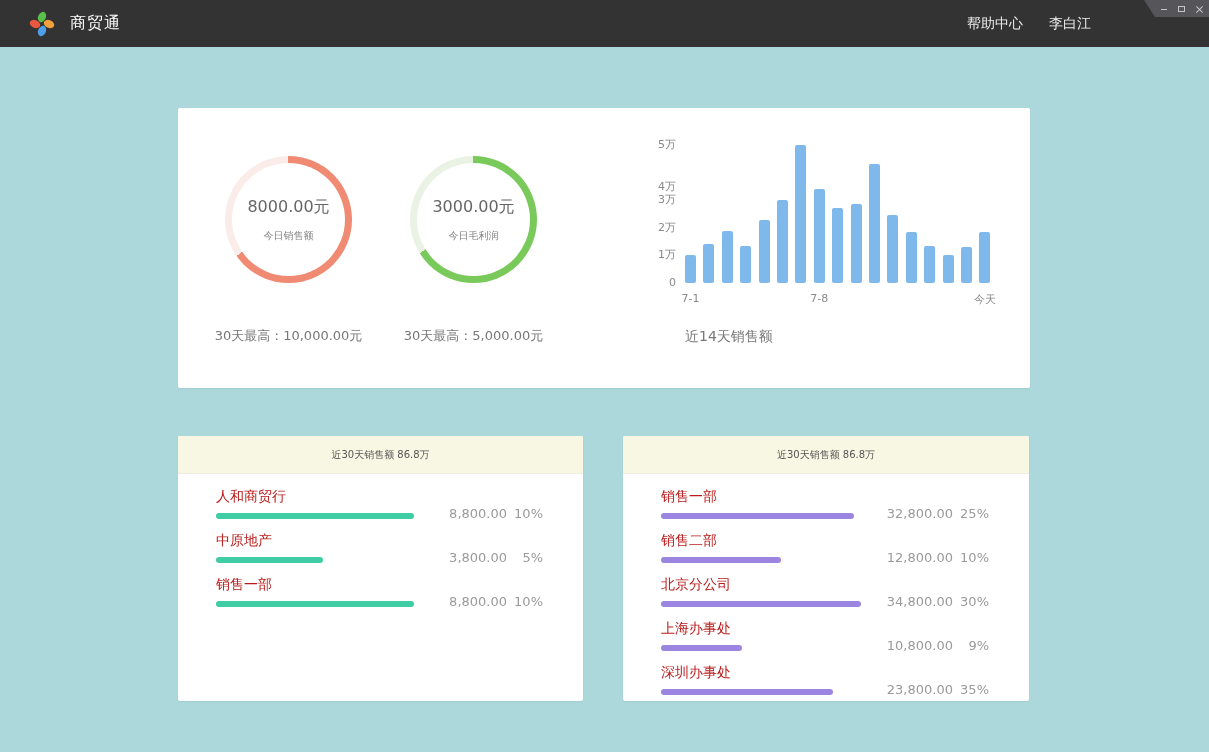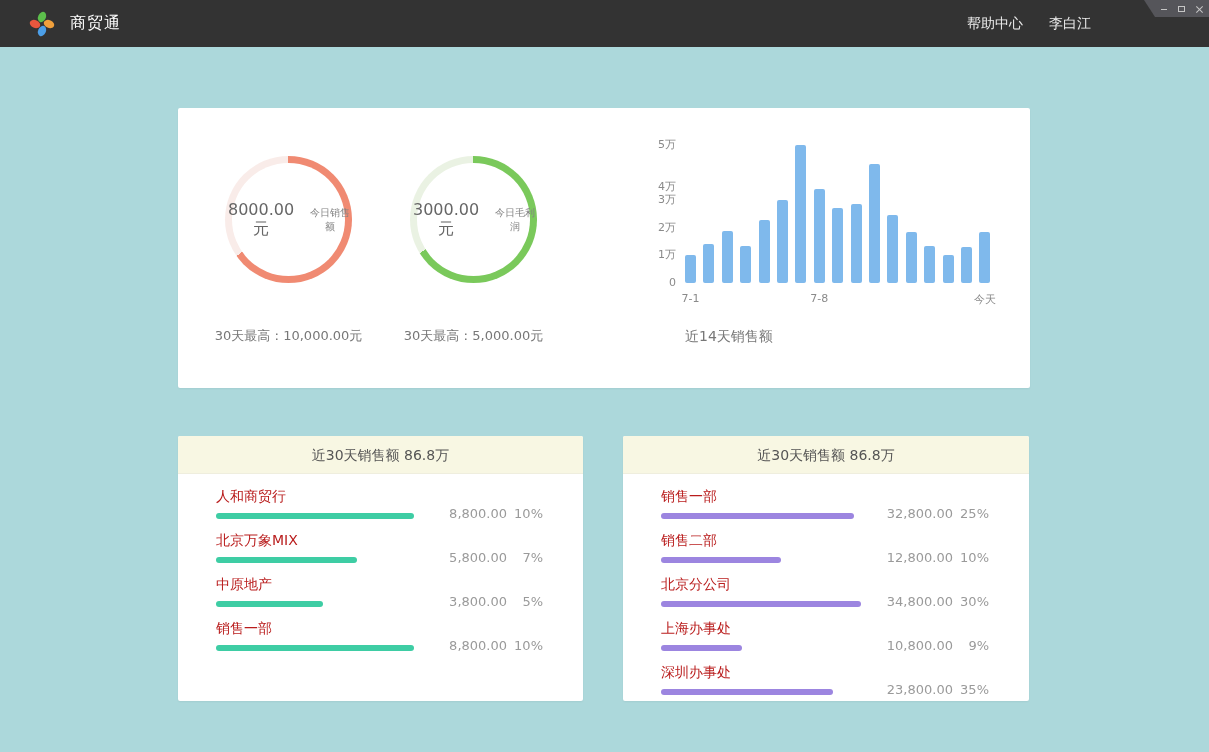--- a/index.html
+++ b/index.html
@@ -25,41 +25,41 @@
   .wc-close::after  { transform:rotate(-45deg); }
 
   
   .card { background:#ffffff; border-radius:2px; box-shadow:0 1px 2px rgba(0,0,0,.05); }
 
   .overview { position:absolute; left:178px; top:108px; width:852px; height:280px; }
   .gauges { display:flex; padding:48px 0 0 18px; }
   .gauge { width:185px; text-align:center; }
   .donut { position:relative; width:127px; height:127px; border-radius:50%; margin:0 auto; }
   .donut::before { content:''; position:absolute; inset:7px; background:#fff; border-radius:50%; }
-  .donut-text { position:absolute; inset:0; display:flex; align-items:center; justify-content:center; gap:11px; }
+  .donut-text { position:absolute; inset:0; display:flex; flex-direction:column; align-items:center; justify-content:center; gap:11px; }
   .donut-value { font-size:16px; color:#666666; }
   .donut-label { font-size:10px; color:#828282; }
   .gauge-footnote { margin-top:44px; font-size:13px; color:#777777; }
 
   
   .chart { position:absolute; left:462px; top:37px; width:365px; }
   .plot { position:relative; margin-left:45px; width:306px; height:138px; }
   .plot .bar { position:absolute; bottom:0; width:11px; border-radius:2px; }
   .y-axis { position:absolute; left:-45px; top:0; bottom:0; width:36px; }
   .y-tick { position:absolute; right:0; font-size:11px; color:#8a8a8a; line-height:14px; }
   .x-axis { position:relative; margin-left:45px; width:306px; height:16px; margin-top:9px; }
   .x-tick { position:absolute; transform:translateX(-50%); font-size:11px; color:#8a8a8a; white-space:nowrap; }
   .chart-title { margin-left:45px; width:306px; text-align:left; margin-top:20px; font-size:14px; color:#777777; }
 
   
   .rank-card { position:absolute; top:436px; width:405px; height:265px; overflow:hidden; }
   .rank-card.left  { left:178px; }
   .rank-card.right { left:623px; width:406px; }
   .rank-header { height:38px; line-height:38px; text-align:center; background:#F8F7E3; border-bottom:1px solid #efeede;
-                 font-size:14px; color:#555555; }
+                 font-size:10px; color:#555555; }
   .rank-body { padding:14px 40px 0 38px; }
   .rank-row { display:flex; align-items:flex-end; margin-bottom:13px; }
   .rank-left { flex:1; }
   .rank-name { font-size:14px; color:#b91c1c; margin-bottom:7px; }
   .rank-bar { height:6px; border-radius:3px; }
   .rank-vals { display:flex; margin-bottom:-2px; }
   .rank-amt { min-width:70px; text-align:right; font-size:13px; color:#9a9a9a; }
   .rank-pct { min-width:36px; text-align:right; font-size:13px; color:#9a9a9a; }
 </style>
 </head>
@@ -166,30 +166,20 @@
             <div class="rank-name">人和商贸行</div>
             <div class="rank-bar" style="width: 198px; background: rgb(62, 205, 164);"></div>
           </div>
           <div class="rank-vals">
             <span class="rank-amt">8,800.00</span>
             <span class="rank-pct">10%</span>
           </div>
         </div>
         <div class="rank-row">
           <div class="rank-left">
-            <div class="rank-name">北京万象MIX</div>
-            <div class="rank-bar" style="width: 141px; background: rgb(62, 205, 164);"></div>
-          </div>
-          <div class="rank-vals">
-            <span class="rank-amt">5,800.00</span>
-            <span class="rank-pct">7%</span>
-          </div>
-        </div>
-        <div class="rank-row">
-          <div class="rank-left">
             <div class="rank-name">中原地产</div>
             <div class="rank-bar" style="width: 107px; background: rgb(62, 205, 164);"></div>
           </div>
           <div class="rank-vals">
             <span class="rank-amt">3,800.00</span>
             <span class="rank-pct">5%</span>
           </div>
         </div>
         <div class="rank-row">
           <div class="rank-left">

